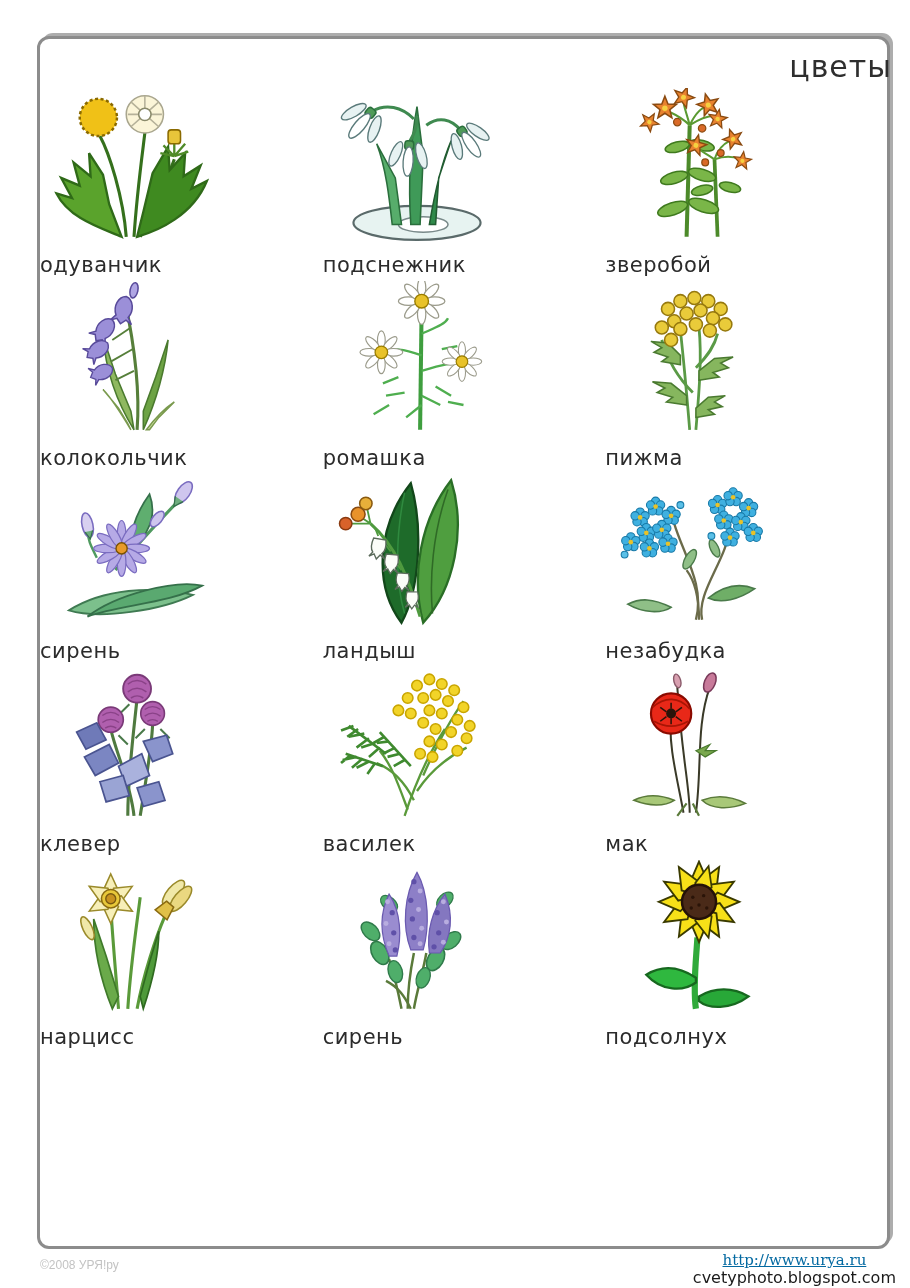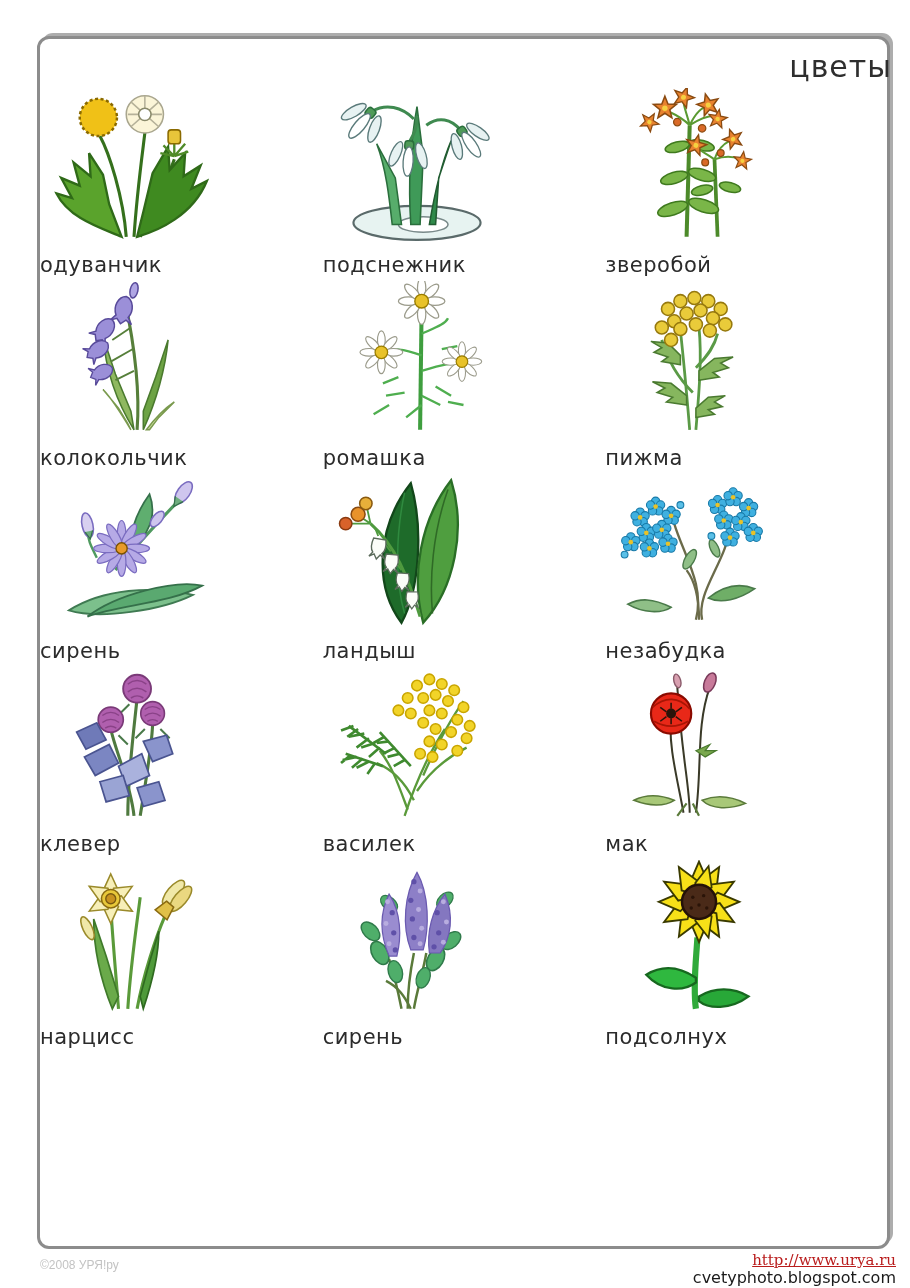--- a/index.html
+++ b/index.html
@@ -29,22 +29,22 @@
     font-size:21px;color:#2b2b2b;margin-top:2px;letter-spacing:0.5px;text-align:center;
   }
   .footer-left{
     position:absolute;left:40px;top:1258px;
     font-family:Liberation Sans, sans-serif;font-size:12px;color:#c3c3c3;
   }
   .footer-right{
     position:absolute;right:14px;top:1252px;text-align:right;line-height:1.1;
   }
   .footer-url{
-    font-family:"DejaVu Serif", serif;font-size:15px;color:#b91c1c;
-    text-decoration:underline;display:block;
+    font-family:"DejaVu Serif", serif;font-size:15px;color:#0369a1;
+    text-decoration:underline;display:block;text-align:center;
   }
   .footer-blog{
     font-family:"DejaVu Sans", sans-serif;font-size:16px;color:#1a1a1a;display:block;
   }
 </style>
 </head>
 <body>
 
 <div class="frame"></div>
 <div class="page-title">цветы</div>

